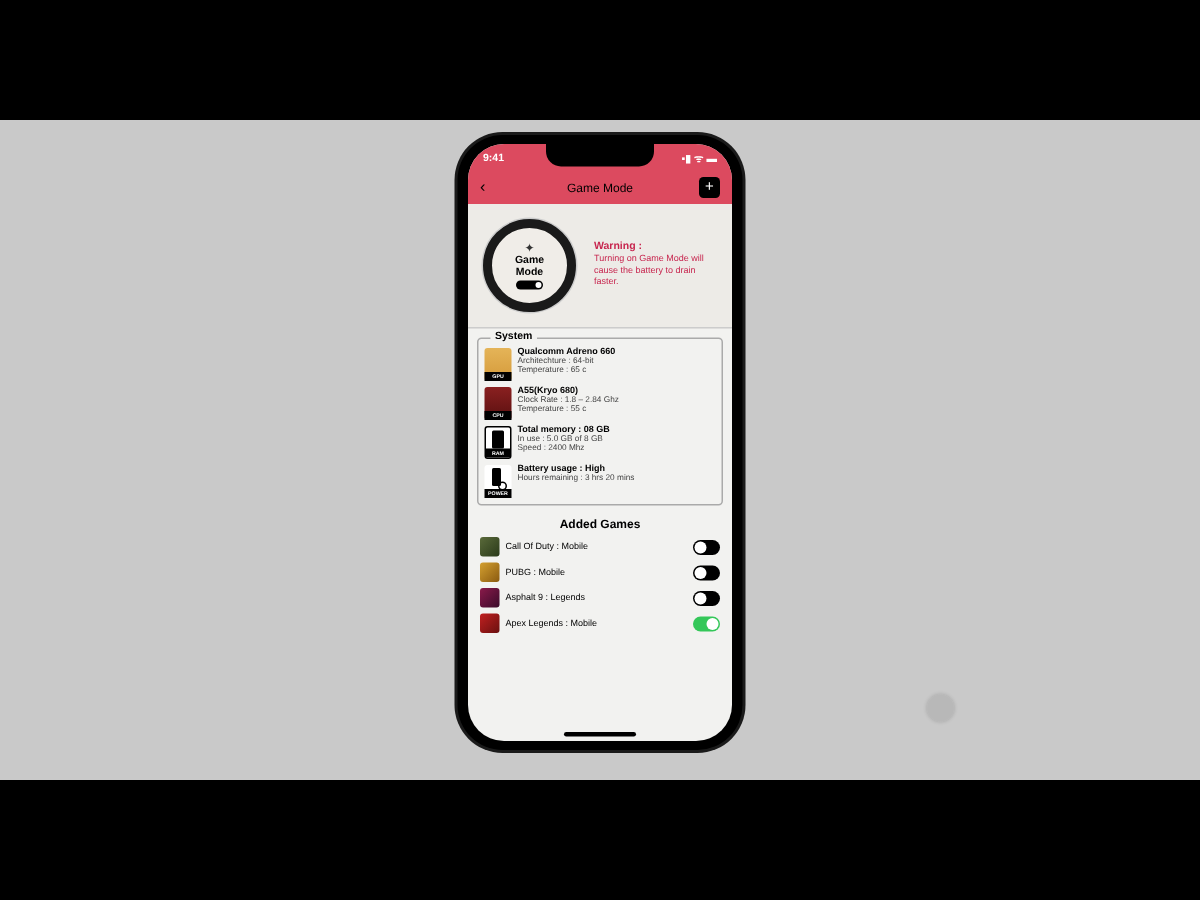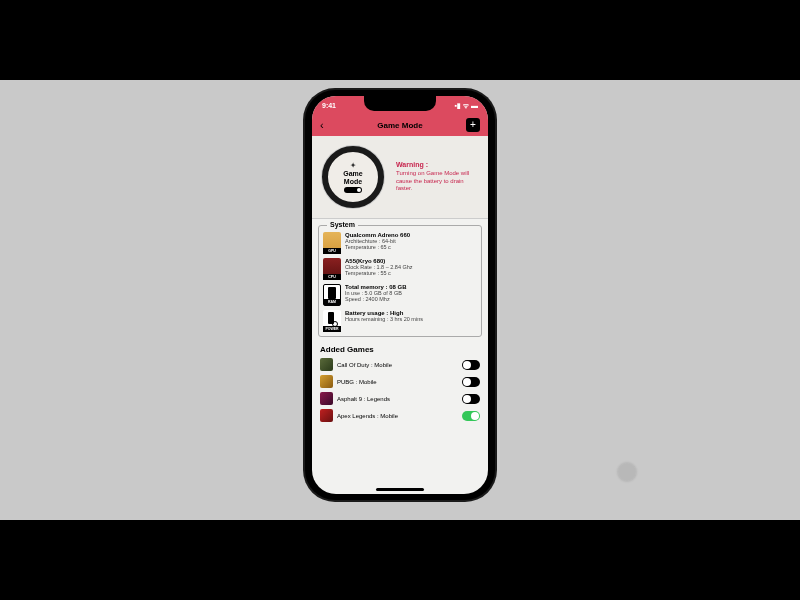--- a/index.html
+++ b/index.html
@@ -82,21 +82,21 @@
     font-size: 11px;
     line-height: 12px;
     cursor: pointer;
   }
   .nav-title {
     position: absolute;
     left: 50%;
     transform: translateX(-50%);
     color: #000;
     font-size: 8px;
-    font-weight: 700;
+    font-weight: 400;
   }
   .add-btn {
     position: absolute;
     right: 8px;
     width: 14px;
     height: 14px;
     background: #000;
     border-radius: 3px;
     color: #fff;
     font-size: 10px;
@@ -269,20 +269,21 @@
   }
   .sys-line {
     font-size: 5.5px;
     color: #444;
   }
   .games-header {
     font-size: 8px;
     font-weight: 700;
     color: #000;
     padding: 4px 8px 2px;
+    text-align: center;
   }
   .game-row {
     display: flex;
     align-items: center;
     gap: 4px;
     padding: 2px 8px;
   }
   .game-icon {
     width: 13px;
     height: 13px;

